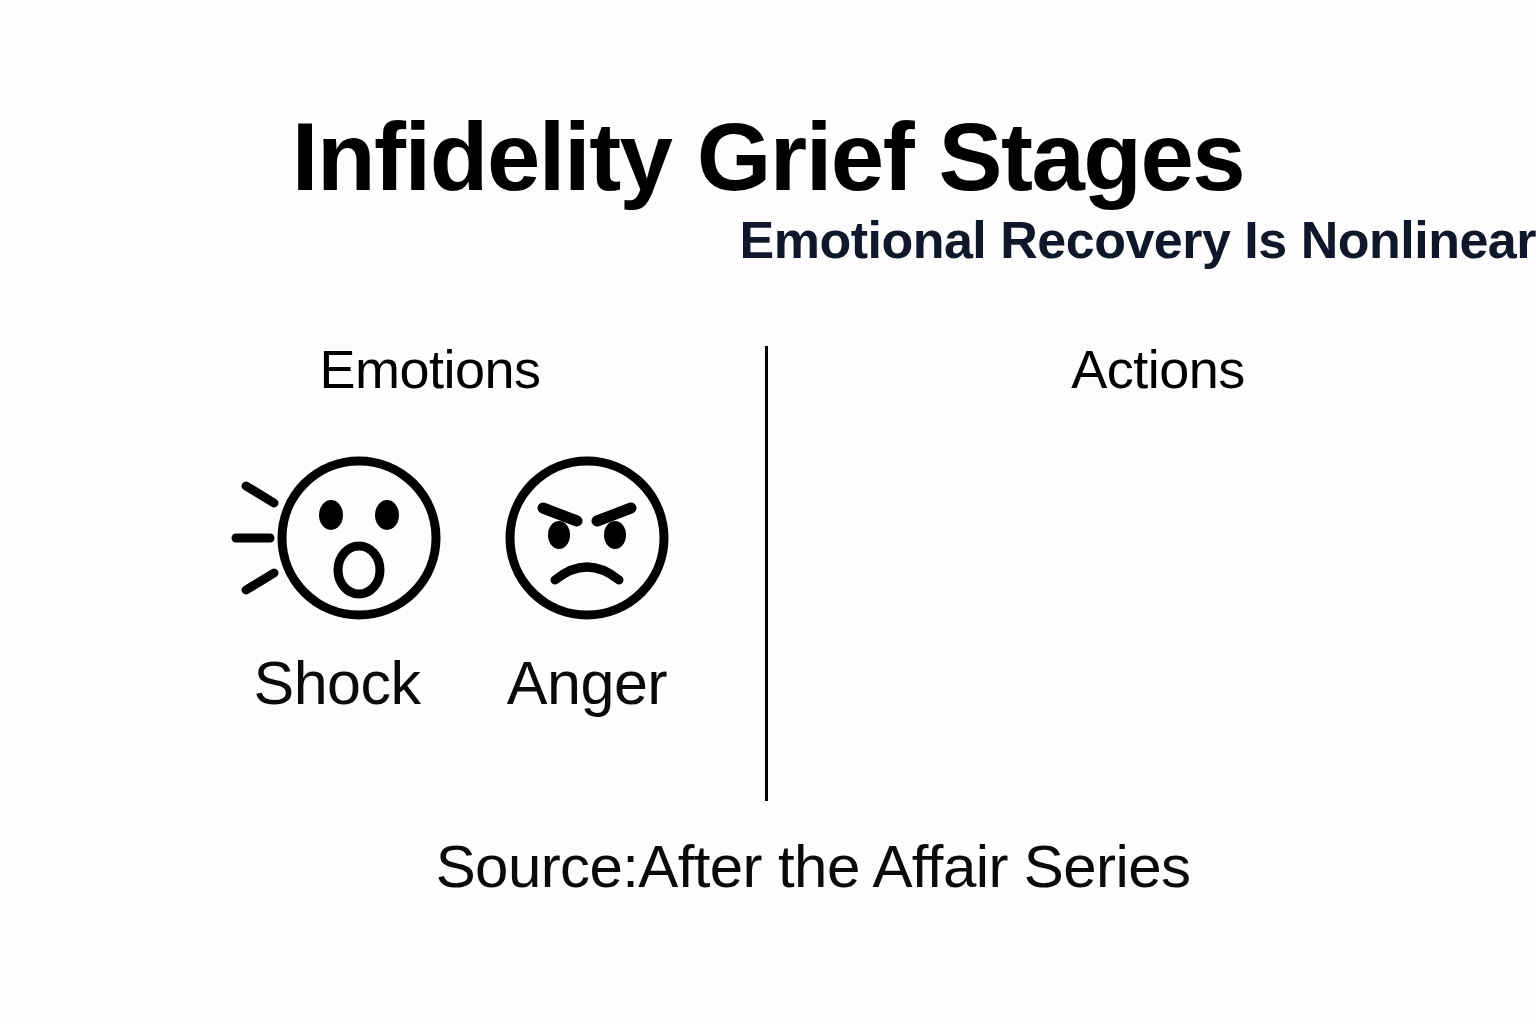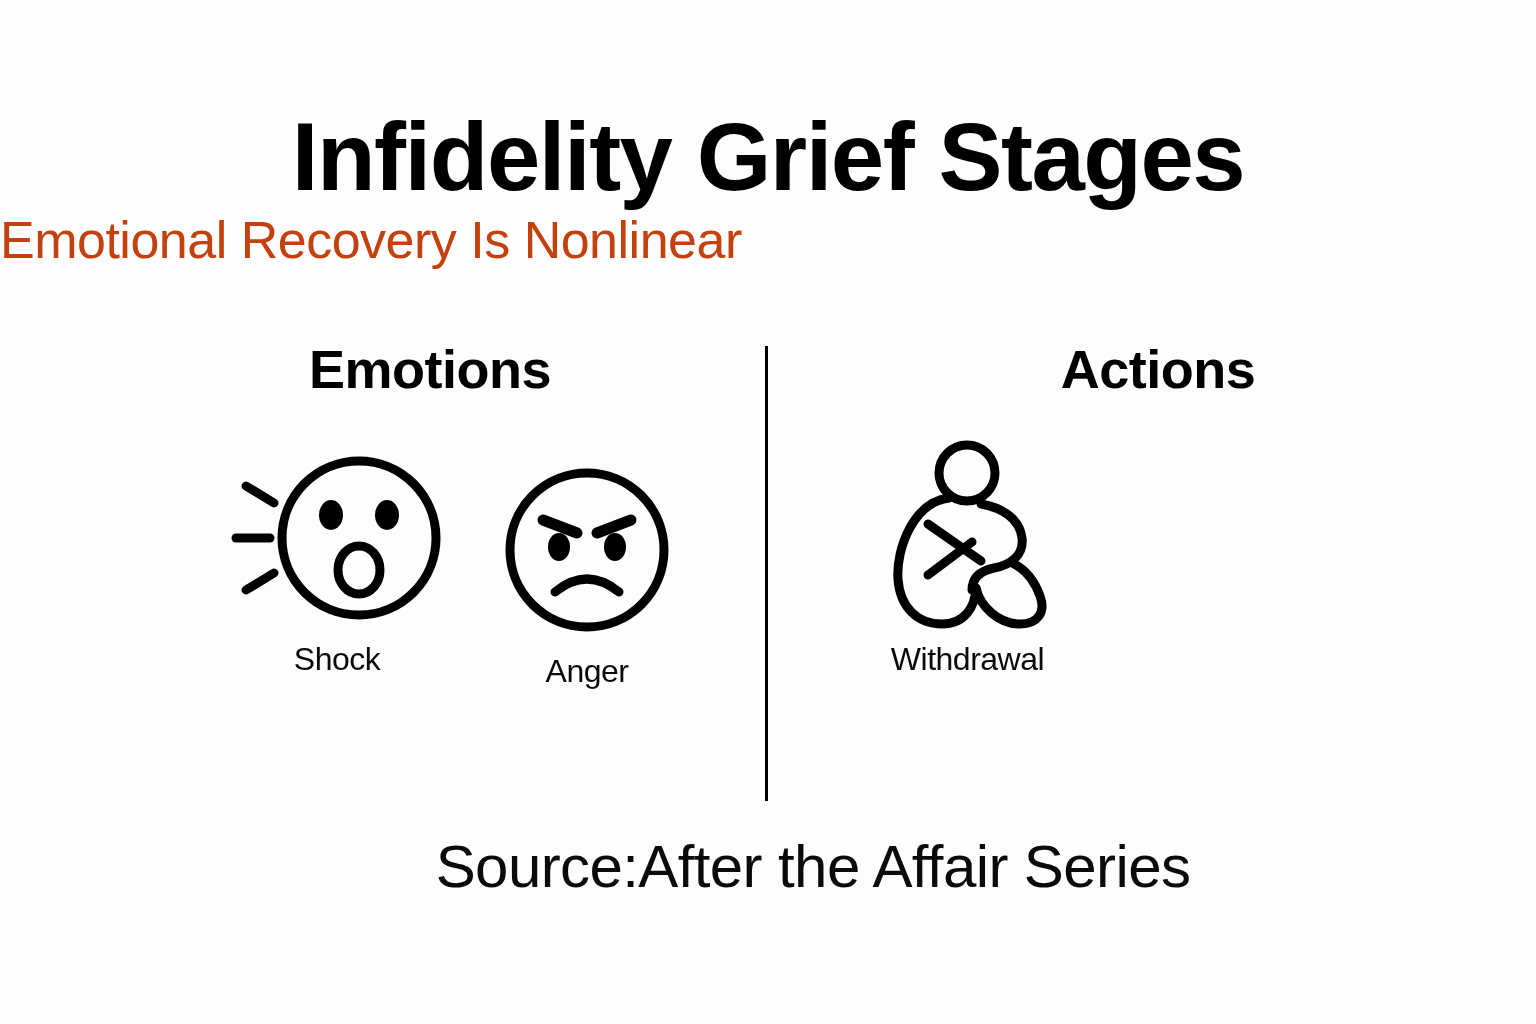--- a/index.html
+++ b/index.html
@@ -34,34 +34,34 @@
     letter-spacing: -1.5px;
     line-height: 1.05;
     color: #000;
     margin-top: 29px;
   }
   .subtitle {
     position: absolute;
     top: 212px;
     left: 0;
     width: 1536px;
-    text-align: left;
+    text-align: right;
     font-size: 52px;
-    font-weight: 400;
+    font-weight: 700;
     letter-spacing: -0.5px;
     line-height: 1.1;
-    color: #c2410c;
+    color: #0f172a;
   }
 
   
   .col-header {
     position: absolute;
     top: 338px;
     font-size: 54px;
-    font-weight: 700;
+    font-weight: 400;
     letter-spacing: -0.5px;
     text-align: center;
     color: #000;
   }
   .col-header.left  { left: 180px;  width: 500px; }
   .col-header.right { left: 908px;  width: 500px; }
 
   
   .divider {
     position: absolute;
@@ -78,31 +78,31 @@
     width: 230px;
     text-align: center;
   }
   .item-icon {
     height: 200px;
     display: flex;
     align-items: center;
     justify-content: center;
   }
   .item-label {
-    font-size: 32px;
+    font-size: 61px;
     font-weight: 400;
     letter-spacing: -0.5px;
     line-height: 1.12;
     color: #0a0a0a;
-    margin-top: 4px;
+    margin-top: 11px;
   }
 
   
   #item-shock       { left: 222px;  top: 438px; }
-  #item-anger       { left: 472px;  top: 450px; }
+  #item-anger       { left: 472px;  top: 438px; }
   #item-withdrawal  { left: 830px;  top: 438px; width: 275px; }
   #item-seeking     { left: 1105px; top: 438px; width: 228px; }
 
   
   .source {
     position: absolute;
     top: 832px;
     left: 0;
     width: 1536px;
     text-align: center;
@@ -160,38 +160,17 @@
 
         <ellipse cx="64" cy="84" rx="11" ry="14" fill="#000" stroke="none"></ellipse>
         <ellipse cx="120" cy="84" rx="11" ry="14" fill="#000" stroke="none"></ellipse>
 
         <path d="M60 129 Q92 103 124 129"></path>
       </svg>
     </div>
     <div class="item-label">Anger</div>
   </div>
 
-  <div class="item" id="item-withdrawal">
-    <div class="item-icon">
-      <svg width="175" height="200" viewBox="0 0 175 200" fill="none" stroke="#000" stroke-width="9" stroke-linecap="round" stroke-linejoin="round">
-
-        <circle cx="87" cy="35" r="28"></circle>
-
-        <path d="M69 60 C34 64 16 110 18 141 C20 170 38 186 62 186
-                 C84 186 95 170 96 150"></path>
-
-        <path d="M101 66 C124 70 140 82 142 100 C144 117 131 127 114 130
-                 C100 133 92 140 92 152"></path>
-
-        <path d="M96 150 C100 168 118 186 140 186 C158 186 166 174 160 158
-                 C155 144 146 132 134 126"></path>
-
-        <path d="M48 86 L101 123"></path>
-        <path d="M48 137 L92 104"></path>
-      </svg>
-    </div>
-    <div class="item-label">Withdrawal</div>
-  </div>
 
 
   <div class="source">Source:After the Affair Series</div>
 
 </div>
 
 </body></html>

